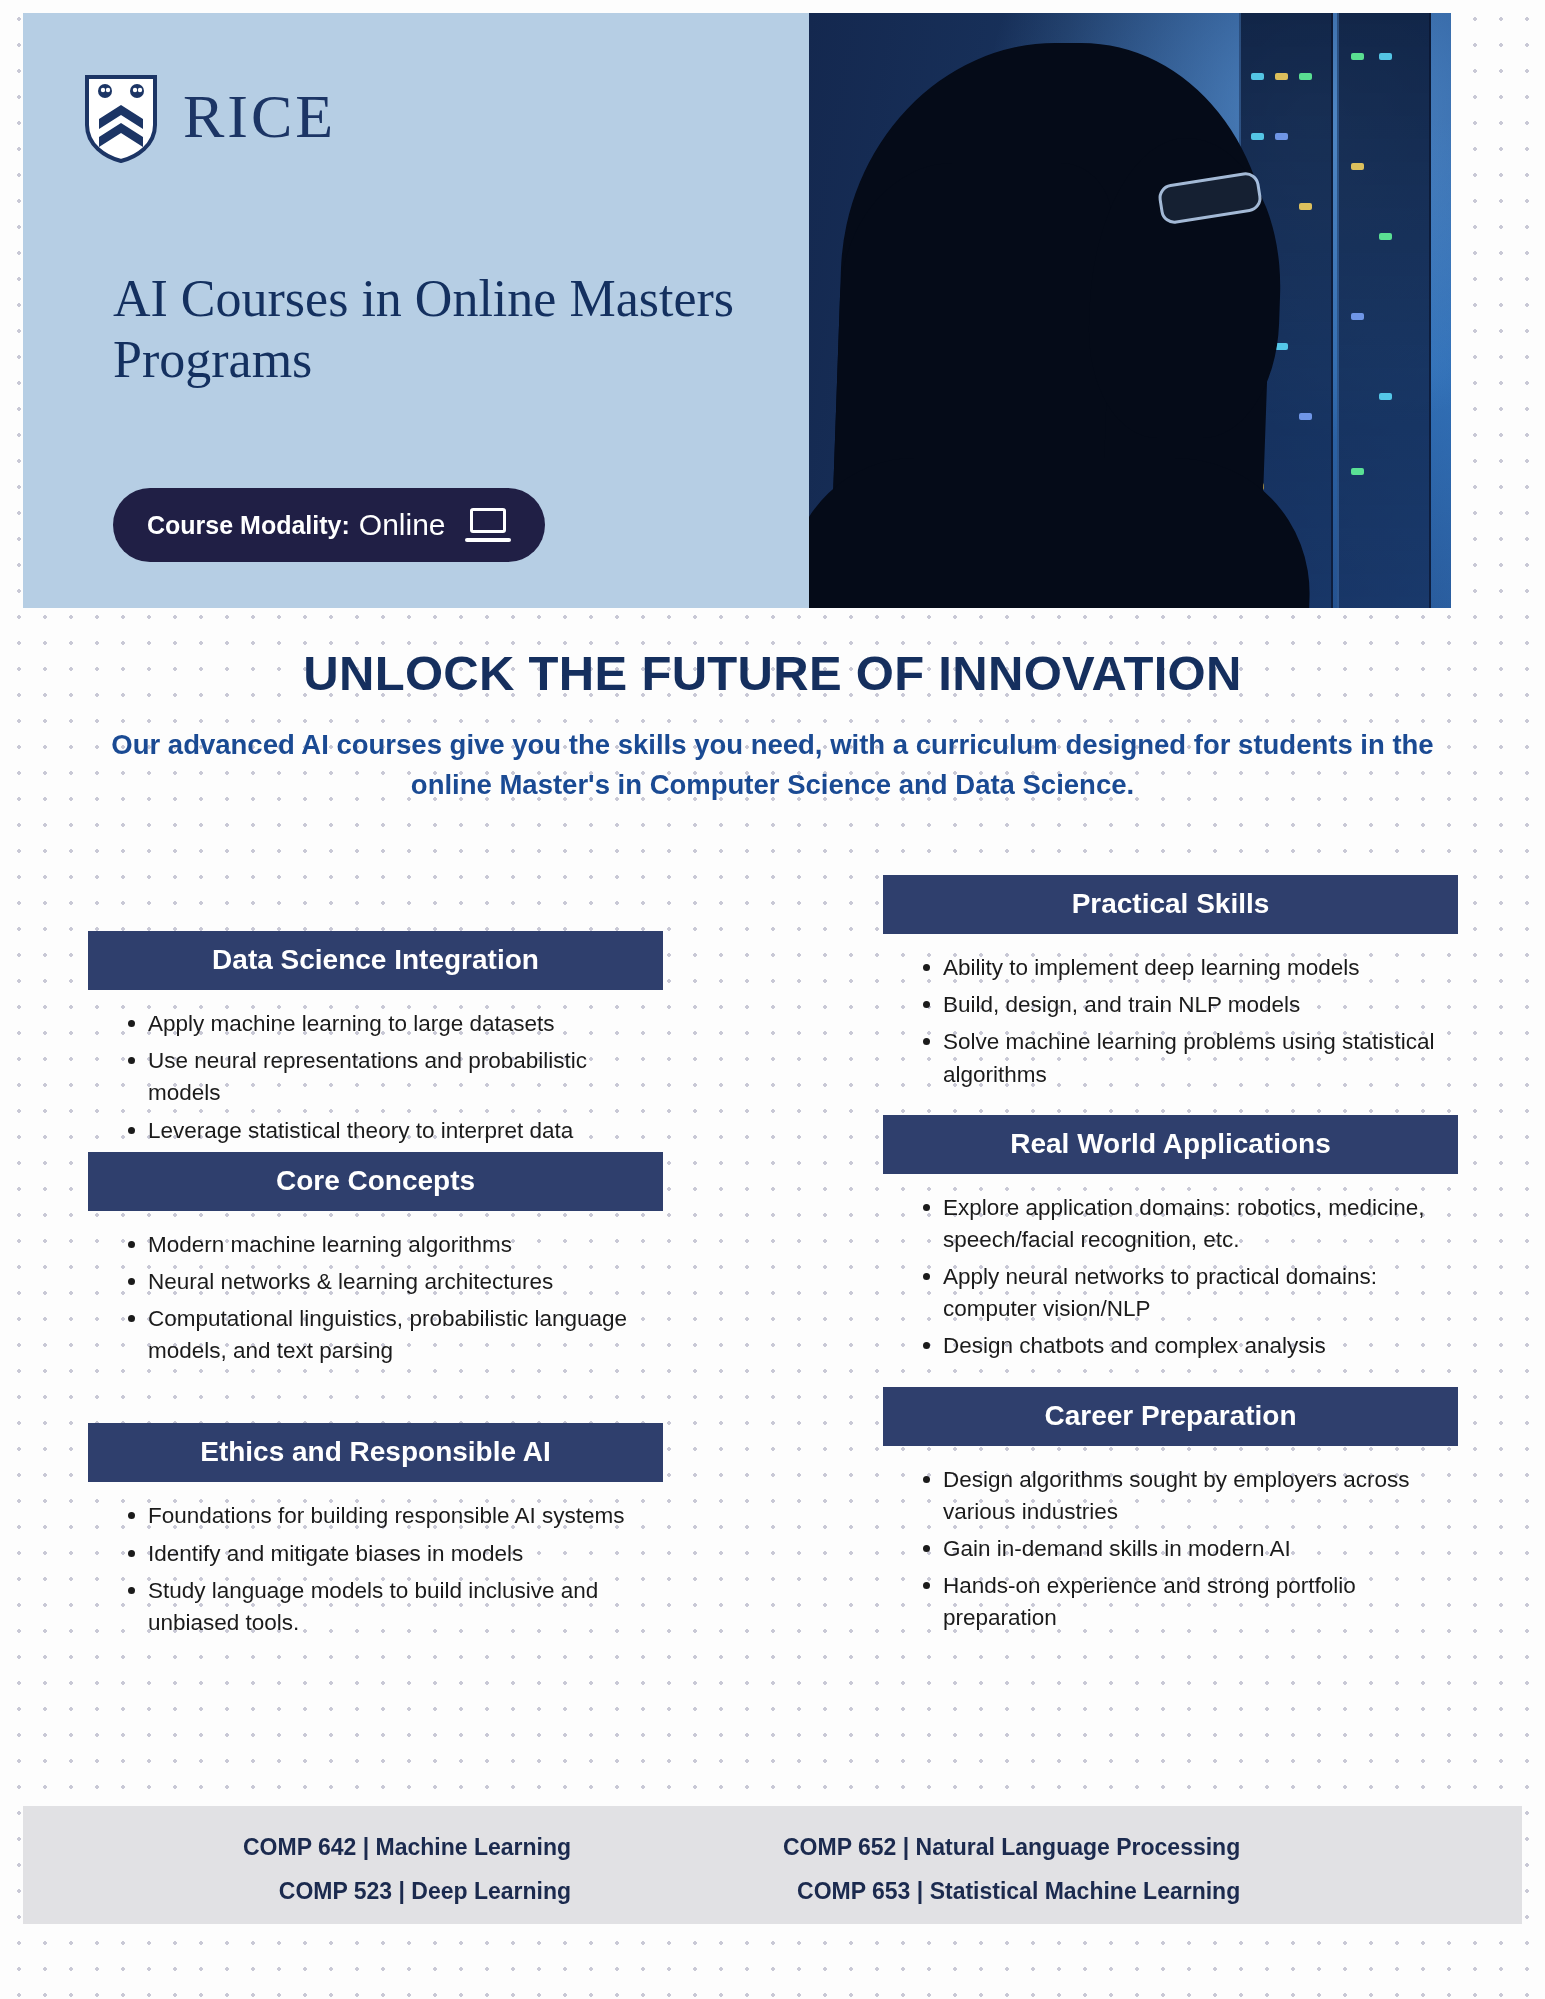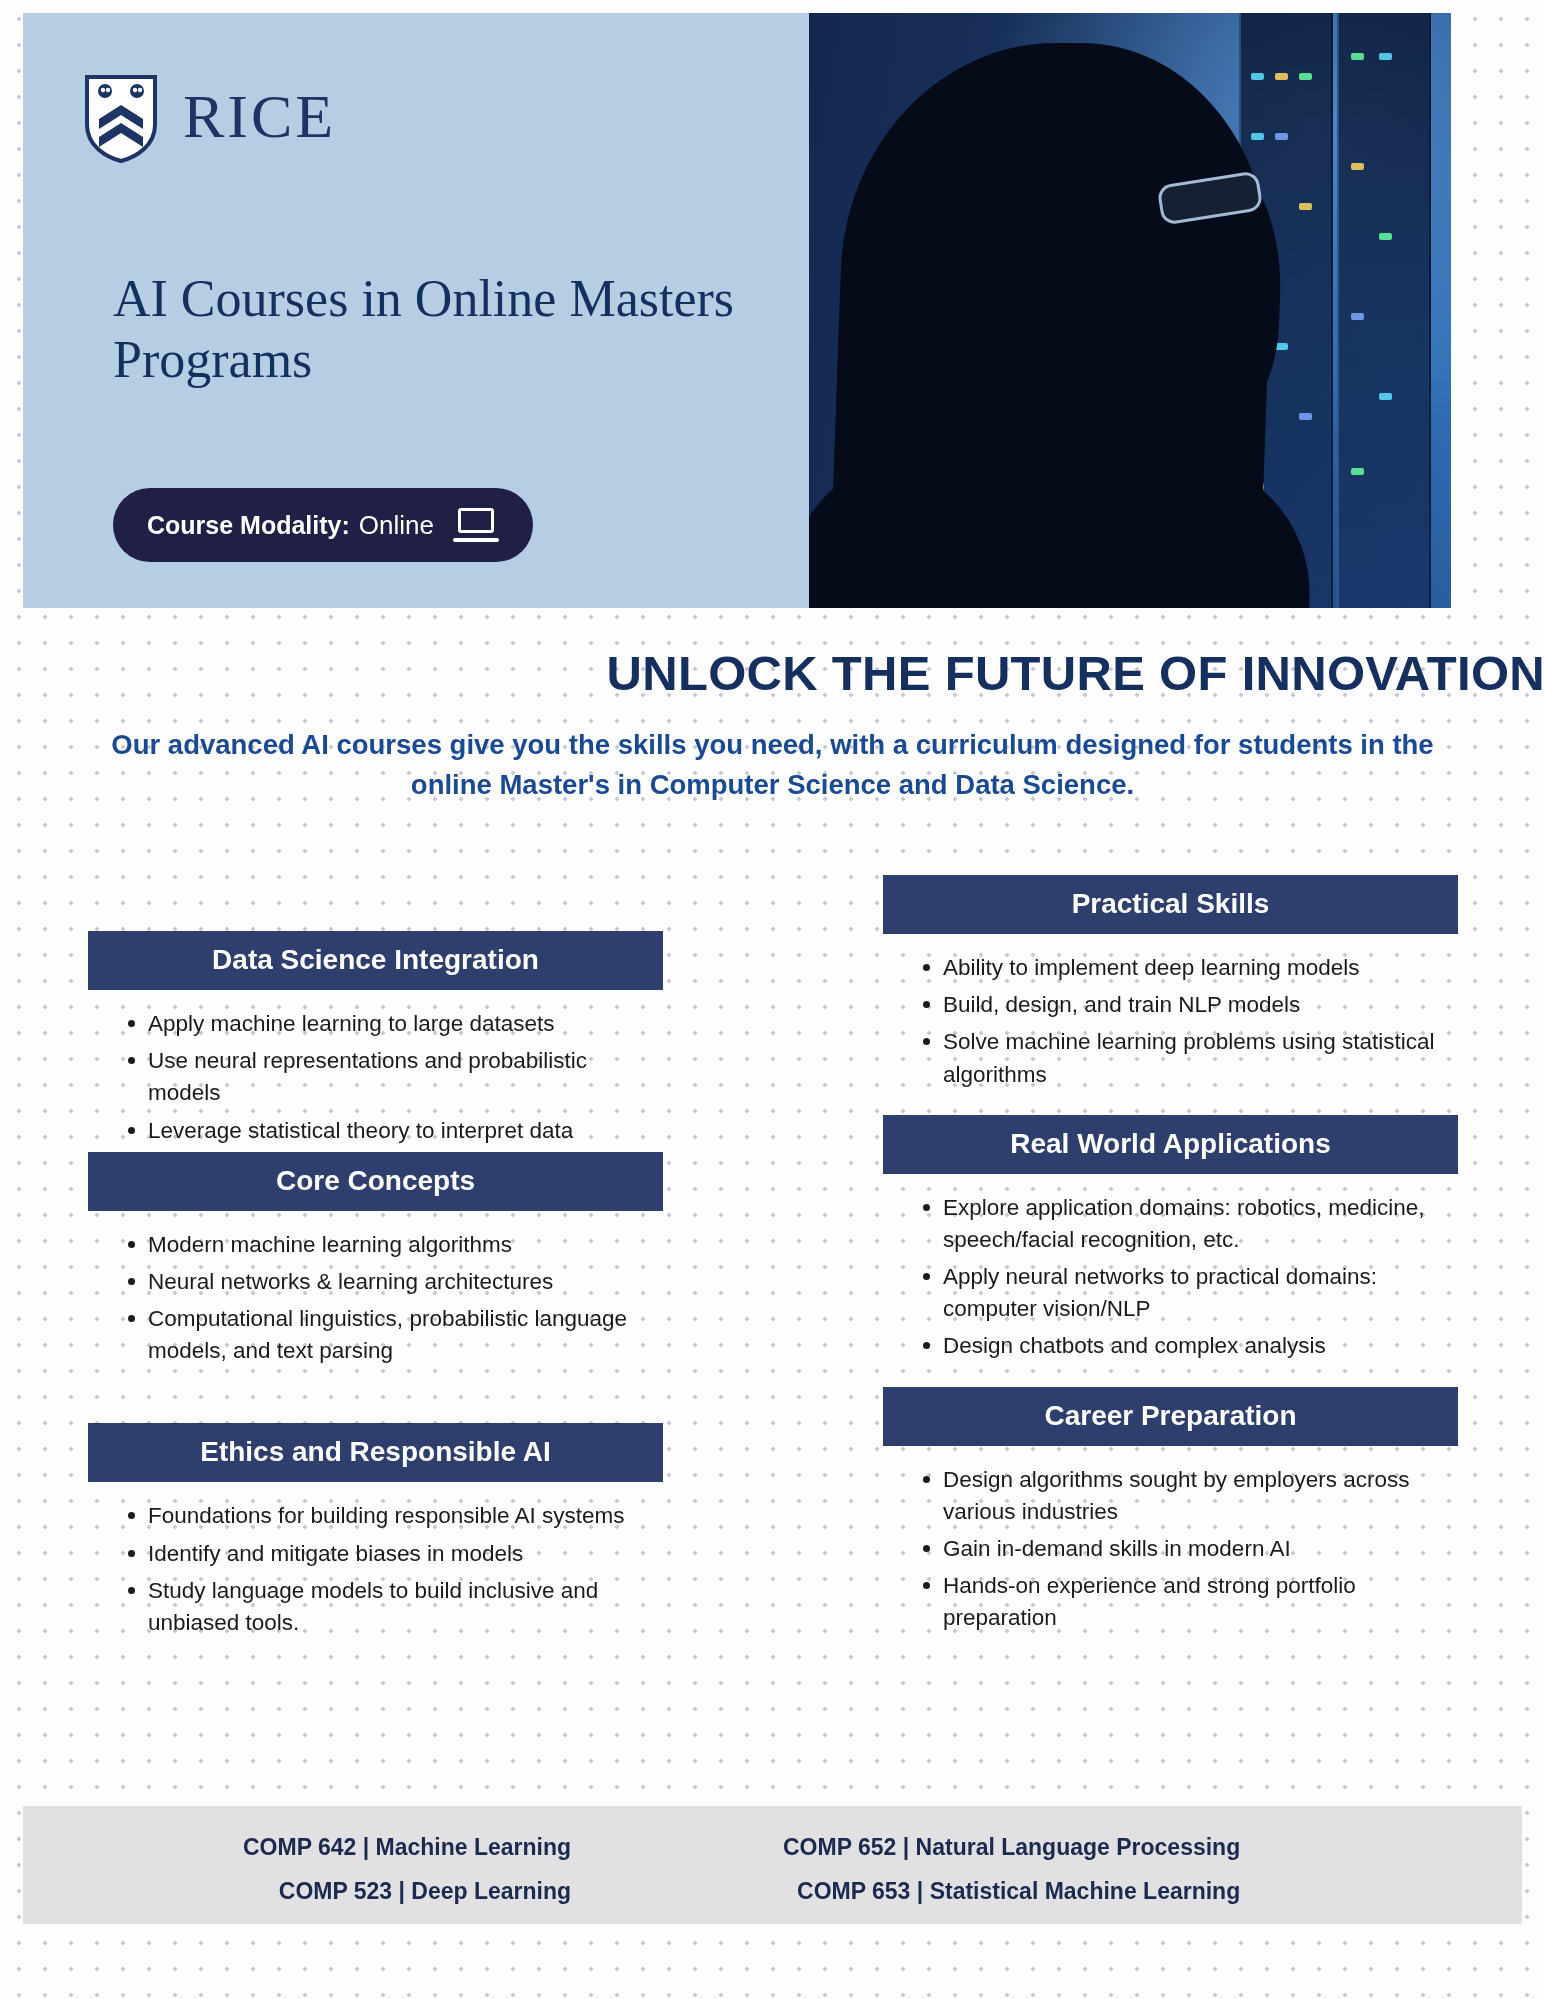--- a/index.html
+++ b/index.html
@@ -86,21 +86,21 @@
     padding: 0 34px;
     box-sizing: border-box;
   }
   .modality-label {
     color: #ffffff;
     font-size: 25px;
     font-weight: bold;
   }
   .modality-value {
     color: #ffffff;
-    font-size: 26px;
+    font-size: 30px;
     margin-left: 9px;
     font-weight: normal;
   }
   .laptop-icon {
     margin-left: 19px;
     width: 46px;
     height: 34px;
     position: relative;
   }
   .laptop-screen {
@@ -187,21 +187,21 @@
     border-radius: 14px;
     transform: rotate(-9deg);
     background: rgba(120,160,210,.14);
   }
 
   
   .headline {
     position: absolute;
     left: 0; top: 645px;
     width: 1545px;
-    text-align: right;
+    text-align: center;
     font-size: 49px;
     font-weight: bold;
     color: #152f5e;
     letter-spacing: .3px;
   }
   .subhead {
     position: absolute;
     left: 100px; top: 725px;
     width: 1345px;
     text-align: center;

